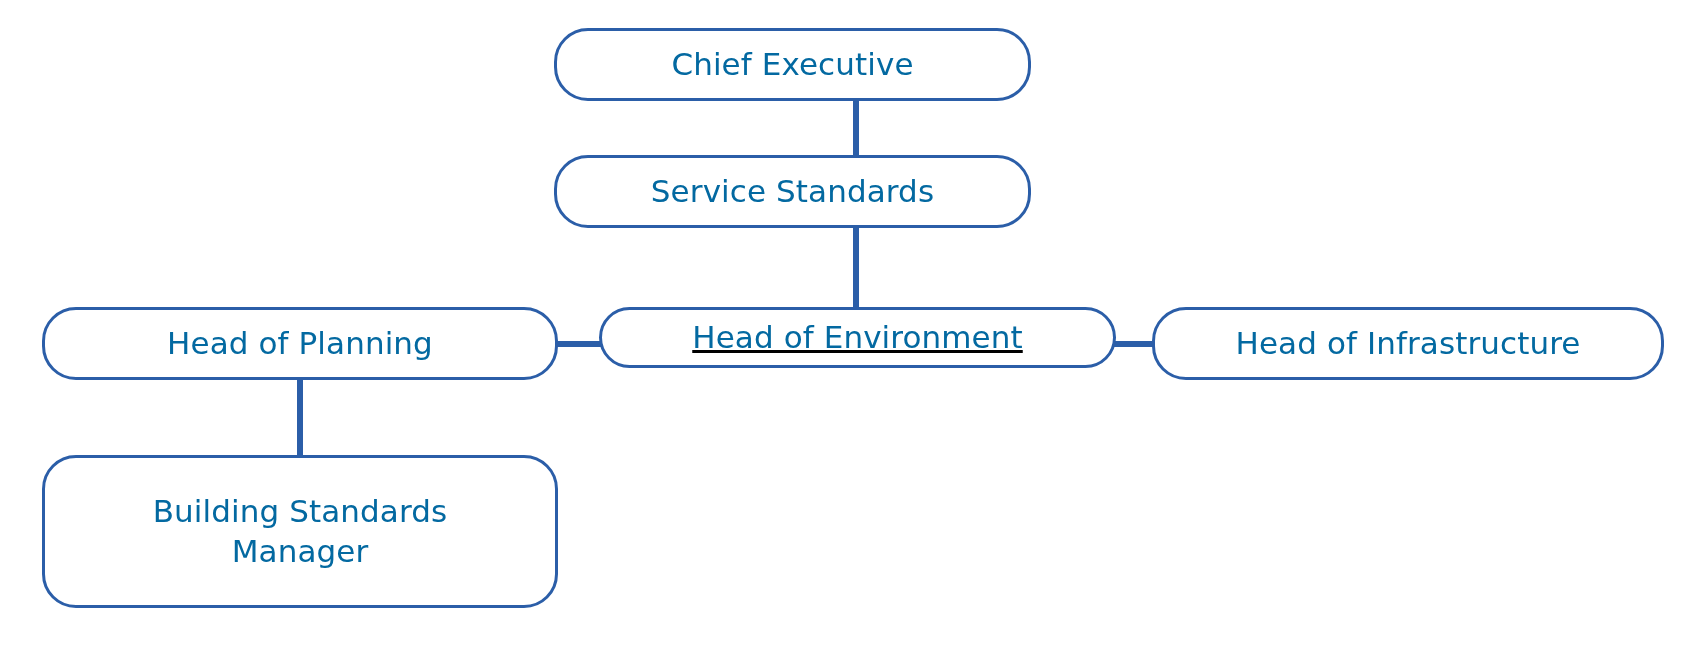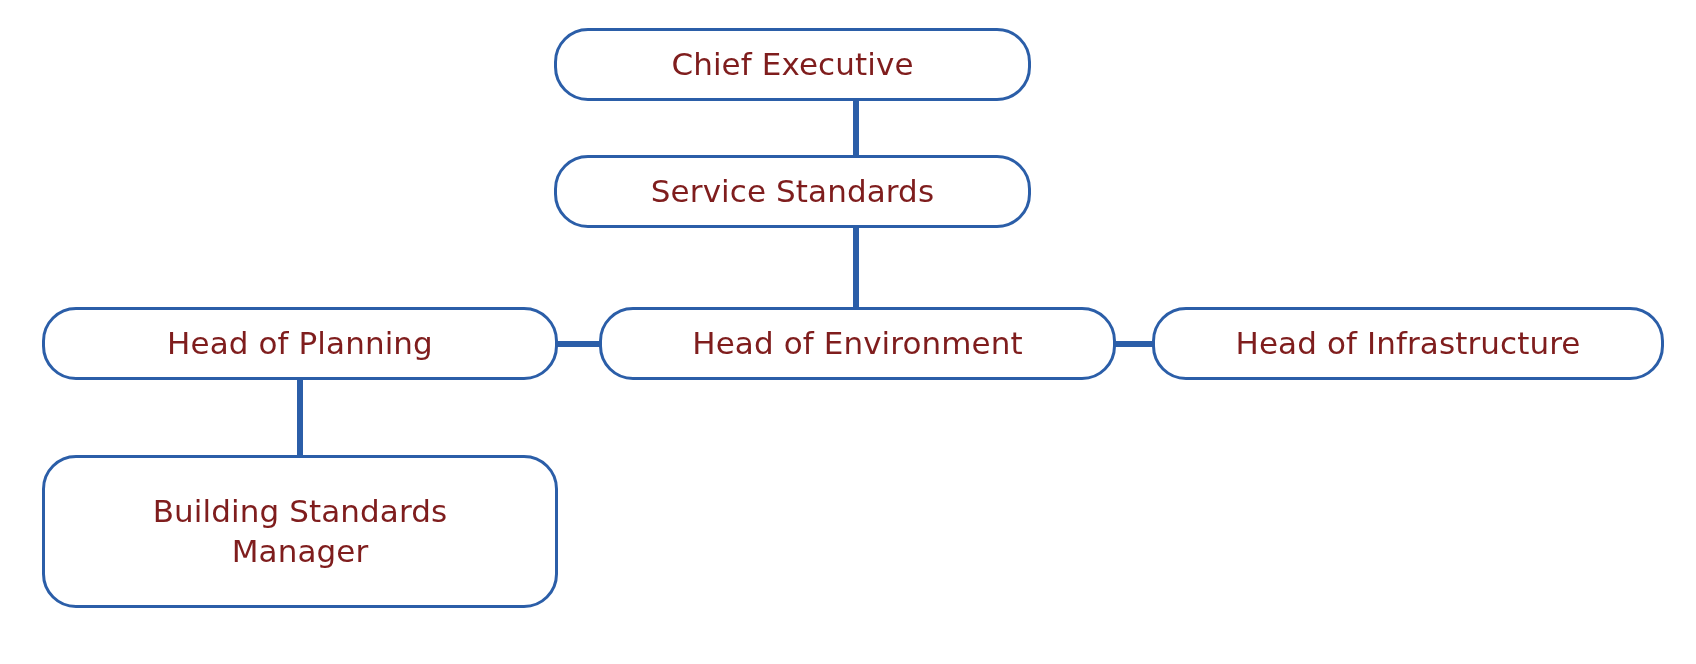--- a/index.html
+++ b/index.html
@@ -29,33 +29,33 @@
     background: #ffffff;
     border: 3px solid #2b5ea8;
     border-radius: 34px;
     display: flex;
     align-items: center;
     justify-content: center;
     text-align: center;
     z-index: 2;
   }
   .node-label {
-    color: #7f1d1d;
+    color: #0369a1;
     font-size: 31px;
     font-weight: 400;
     line-height: 1.26;
     letter-spacing: 0.1px;
     padding: 0 18px;
     white-space: pre-line;
   }
   
   #node-chief-executive      { left: 554px; top: 28px;  width: 477px; height: 73px; }
   #node-service-director     { left: 554px; top: 155px; width: 477px; height: 73px; }
   #node-head-of-planning     { left: 42px;  top: 307px; width: 516px; height: 73px; }
-  #node-head-of-environment  { left: 599px; top: 307px; width: 517px; height: 73px; }
+  #node-head-of-environment  { left: 599px; top: 307px; width: 517px; height: 61px; text-decoration: underline; }
   #node-head-of-infrastructure { left: 1152px; top: 307px; width: 512px; height: 73px; }
   #node-building-standards-manager { left: 42px; top: 455px; width: 516px; height: 153px; }
 
   
   #connector-ce-sd   { left: 853px; top: 98px;  width: 6px;  height: 60px; }
   #connector-sd-hoe  { left: 853px; top: 225px; width: 6px;  height: 85px; }
   #connector-hop-hoe { left: 555px; top: 341px; width: 47px; height: 6px; }
   #connector-hoe-hoi { left: 1113px; top: 341px; width: 42px; height: 6px; }
   #connector-hop-bsm { left: 297px; top: 377px; width: 6px;  height: 81px; }
 </style>

